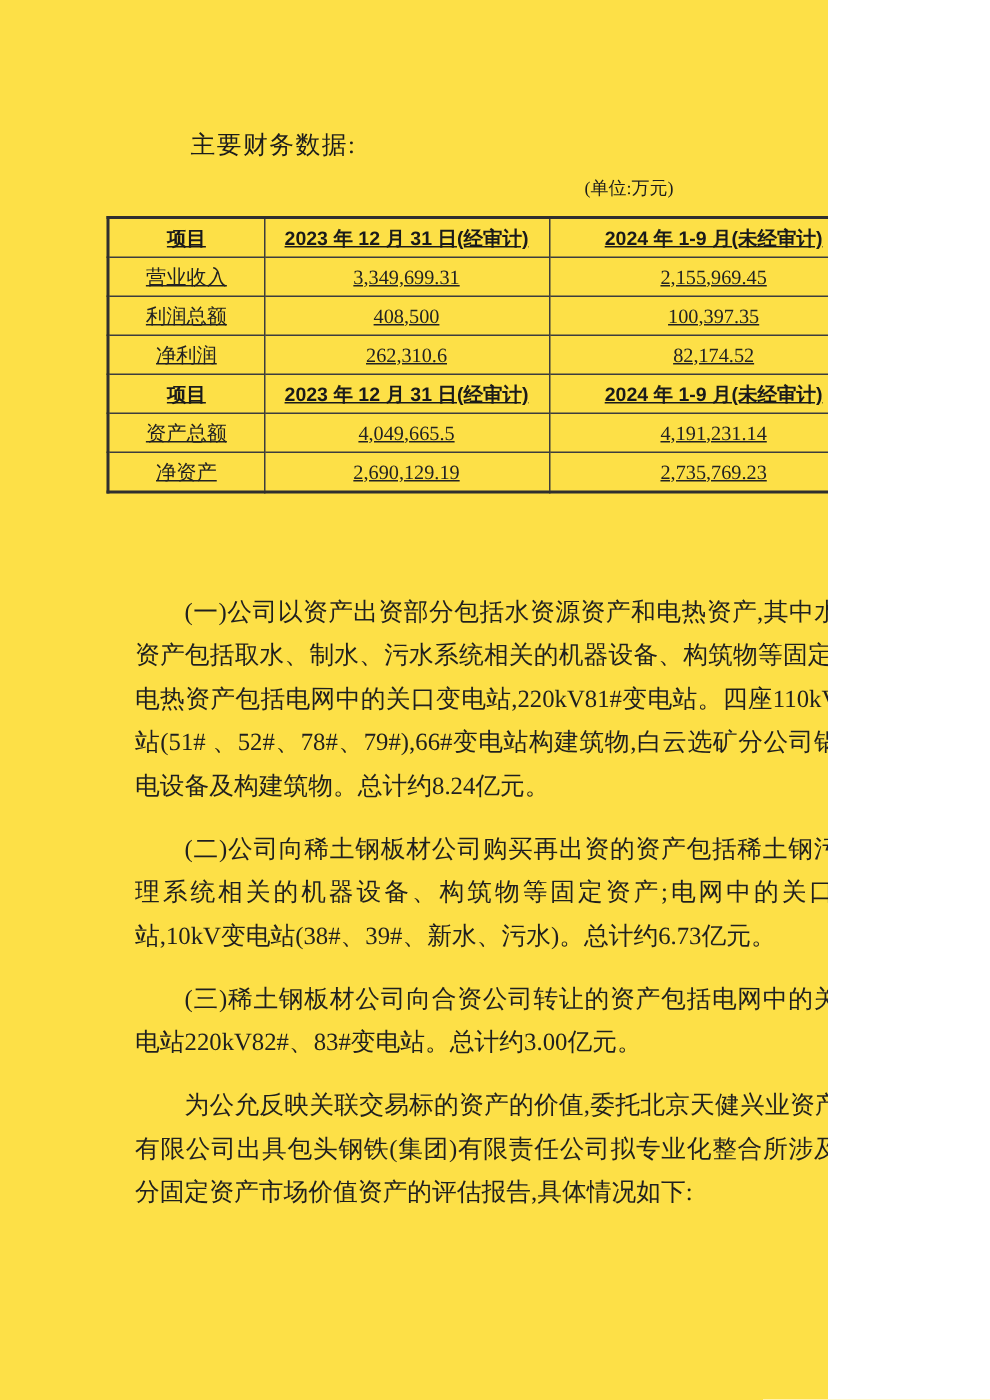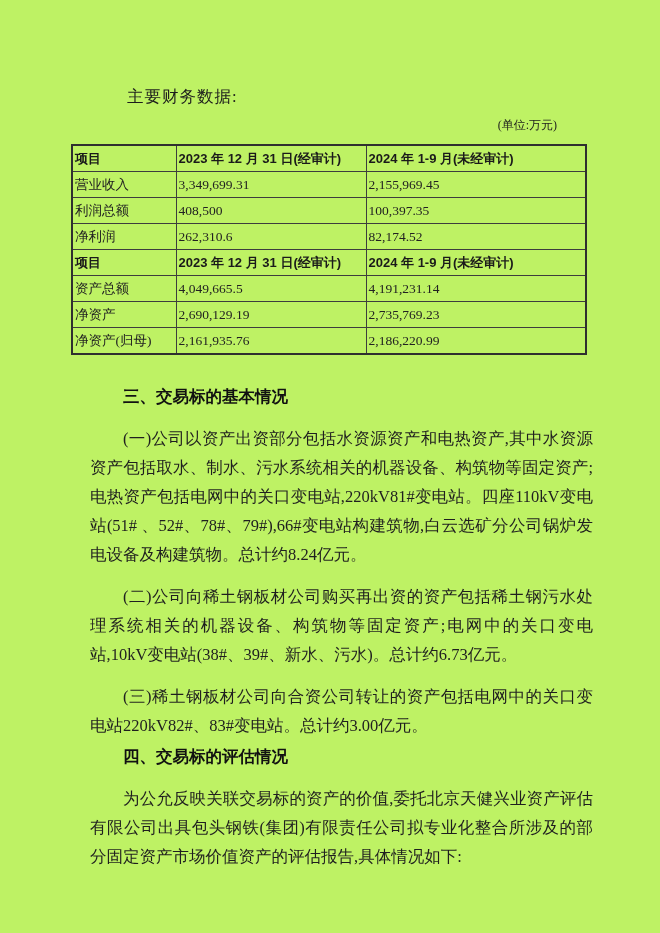--- a/index.html
+++ b/index.html
@@ -2,23 +2,23 @@
 <html><head>
 <meta charset="utf-8">
 <style>
   html, body {
     margin: 0;
     padding: 0;
     background: #ffffff;
   }
   .page {
     position: relative;
-    width: 660px;
+    width: 552px;
     height: 933px;
-    background: #bef264;
+    background: #fde047;
     overflow: hidden;
     font-family: "Liberation Serif", "DejaVu Serif", serif;
     color: #1c1c1c;
   }
   .doc-title {
     position: absolute;
     top: 86px;
     left: 127px;
     font-size: 16.5px;
     line-height: 22px;
@@ -39,24 +39,26 @@
     left: 71px;
     width: 514px;
     border-collapse: collapse;
     table-layout: fixed;
     font-size: 13.5px;
     color: #222222;
   }
   table.fin td {
     border: 1px solid #3d3d3d;
     height: 25px;
+    text-align: center;
     vertical-align: middle;
     padding: 0 2px;
     overflow: hidden;
     white-space: nowrap;
+    text-decoration: underline;
   }
   table.fin {
     border: 2px solid #2f2f2f;
   }
   tr.hdr td {
     font-family: "Liberation Sans", "DejaVu Sans", sans-serif;
     font-weight: bold;
     font-size: 13px;
     color: #1a1a1a;
   }
@@ -127,30 +129,23 @@
       <tr>
         <td>资产总额</td>
         <td>4,049,665.5</td>
         <td>4,191,231.14</td>
       </tr>
       <tr>
         <td>净资产</td>
         <td>2,690,129.19</td>
         <td>2,735,769.23</td>
       </tr>
-      <tr>
-        <td>净资产(归母)</td>
-        <td>2,161,935.76</td>
-        <td>2,186,220.99</td>
-      </tr>
     </tbody>
   </table>
 
   <div class="body-flow">
-    <div class="sec-heading">三、交易标的基本情况</div>
     <p class="para">(一)公司以资产出资部分包括水资源资产和电热资产,其中水资源资产包括取水、制水、污水系统相关的机器设备、构筑物等固定资产;电热资产包括电网中的关口变电站,220kV81#变电站。四座110kV变电站(51# 、52#、78#、79#),66#变电站构建筑物,白云选矿分公司锅炉发电设备及构建筑物。总计约8.24亿元。</p>
     <p class="para">(二)公司向稀土钢板材公司购买再出资的资产包括稀土钢污水处理系统相关的机器设备、构筑物等固定资产;电网中的关口变电站,10kV变电站(38#、39#、新水、污水)。总计约6.73亿元。</p>
     <p class="para">(三)稀土钢板材公司向合资公司转让的资产包括电网中的关口变电站220kV82#、83#变电站。总计约3.00亿元。</p>
-    <div class="sec-heading">四、交易标的评估情况</div>
     <p class="para">为公允反映关联交易标的资产的价值,委托北京天健兴业资产评估有限公司出具包头钢铁(集团)有限责任公司拟专业化整合所涉及的部分固定资产市场价值资产的评估报告,具体情况如下:</p>
   </div>
 
 </div>
 
 </body></html>

